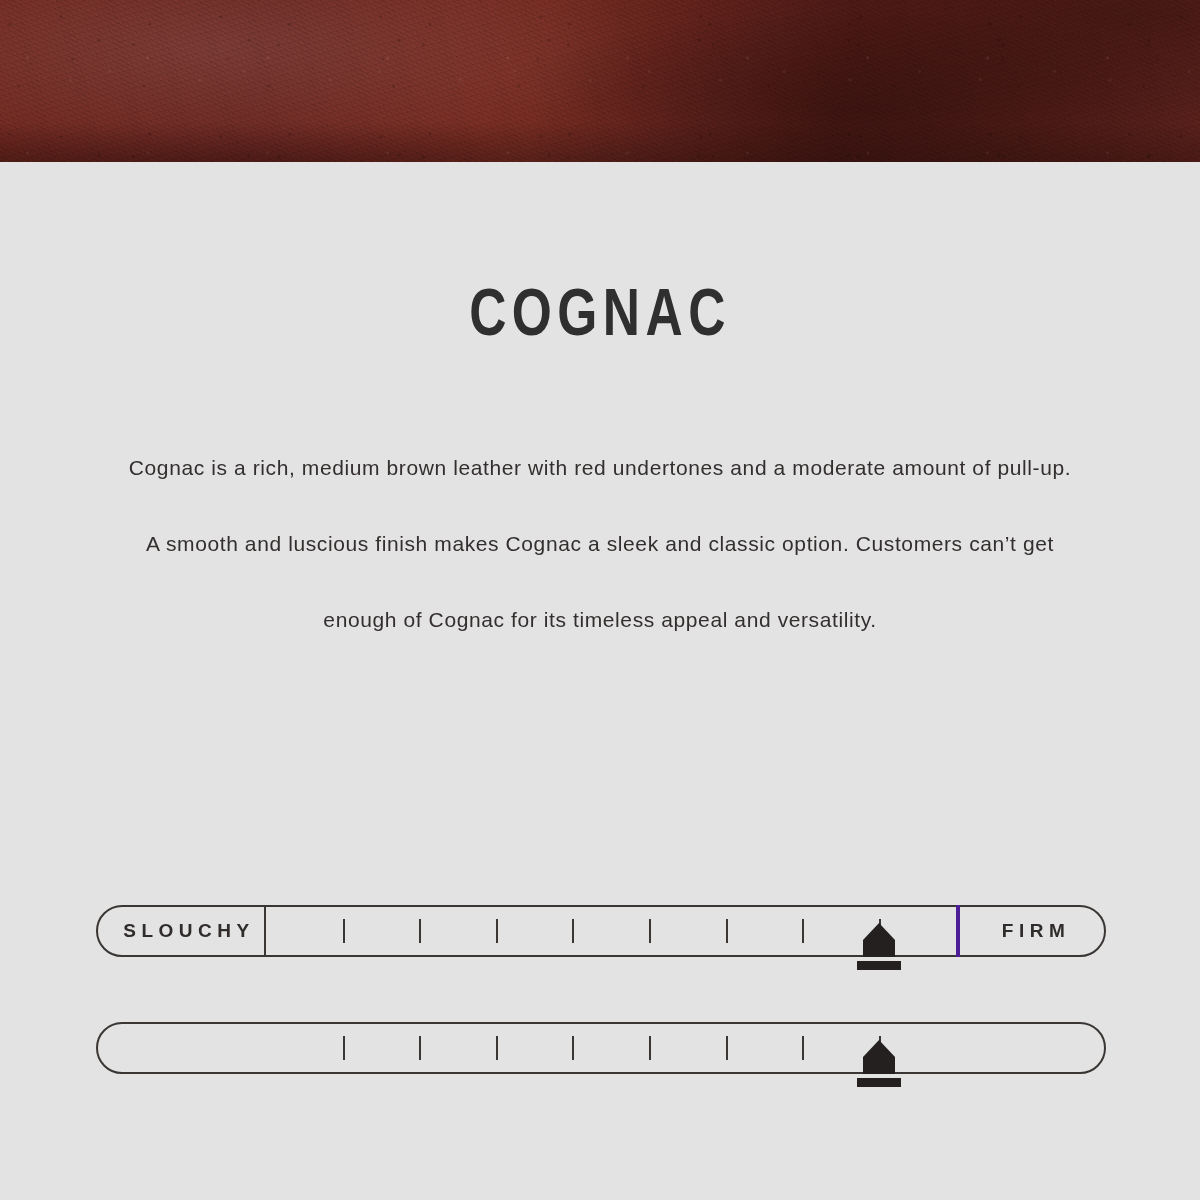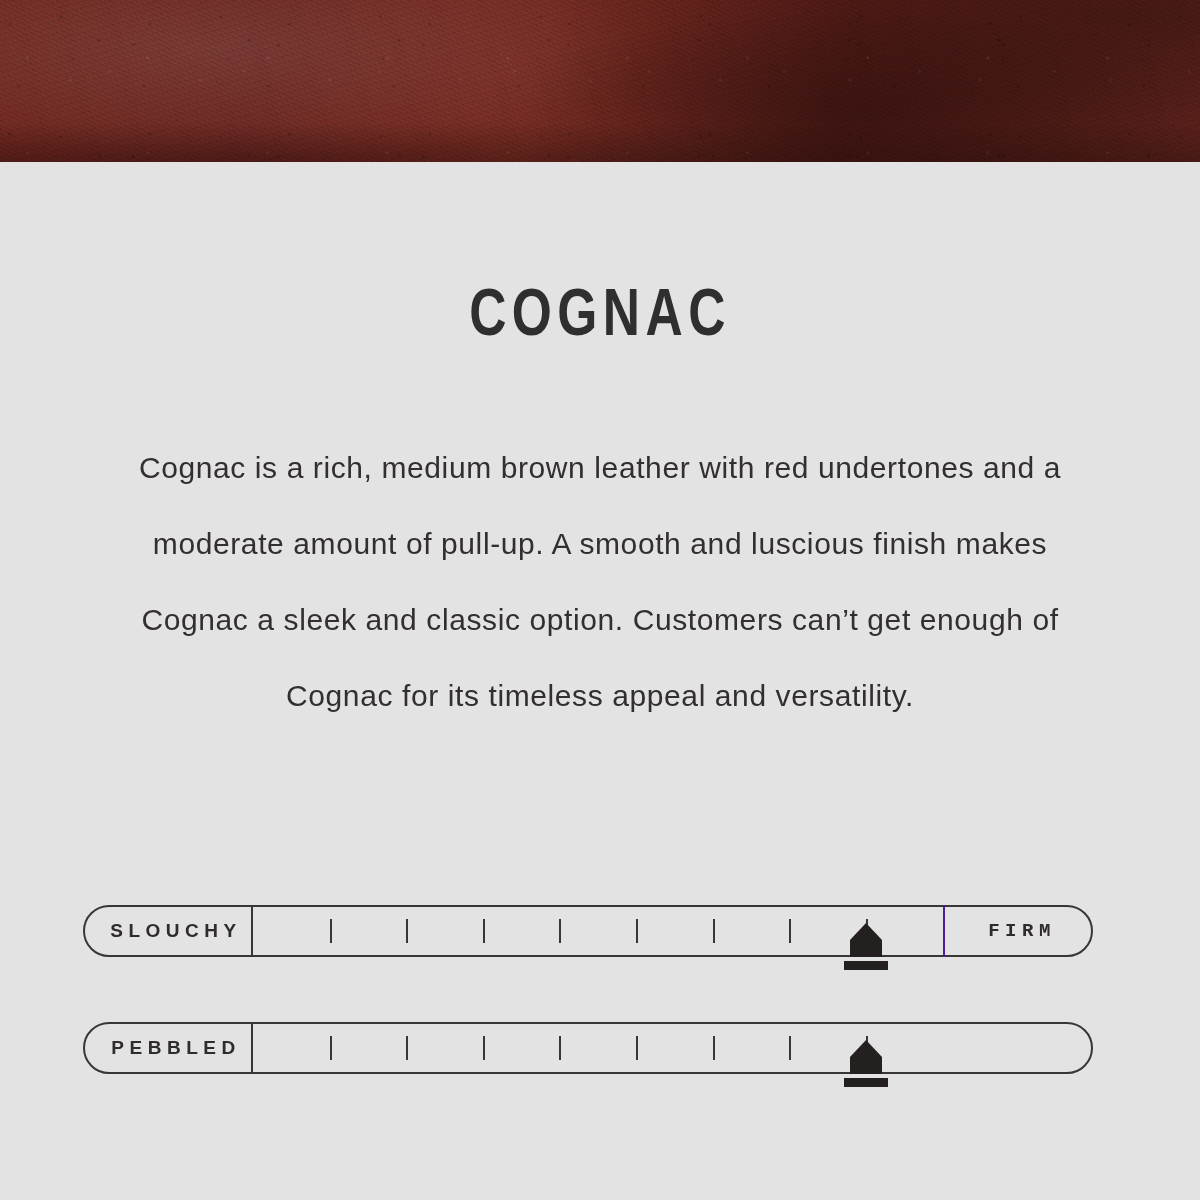--- a/index.html
+++ b/index.html
@@ -87,30 +87,30 @@
   }
 
   
   .description {
     position: absolute;
     top: 430px;
     left: 128px;
     width: 944px;
     text-align: center;
     font-family: "Liberation Sans", sans-serif;
-    font-size: 30px;
+    font-size: 21px;
     line-height: 76px;
     letter-spacing: 0.6px;
     color: #332f2e;
   }
 
   
   .scales {
     position: absolute;
-    left: 83px;
+    left: 96px;
     top: 905px;
     width: 1010px;
   }
   .scale-row {
     position: relative;
     height: 55px;
     margin-bottom: 62px;
   }
   .scale-track {
     position: absolute;
@@ -138,23 +138,22 @@
   }
   .scale-label.left {
     left: 0;
     width: 170px;
     border-right: 2px solid #3a3634;
     padding-left: 18px;
   }
   .scale-label.right {
     right: 0;
     width: 150px;
-    border-left: 2px solid #4c1d95;
+    border-left: 4px solid #4c1d95;
     padding-left: 6px;
-    font-family: Liberation Mono, monospace;
   }
   .ticks {
     position: absolute;
     left: 170px;
     right: 150px;
     top: 0;
     height: 52px;
   }
   .tick {
     position: absolute;
@@ -229,21 +228,20 @@
           <div class="marker-body"></div>
           <div class="marker-gap"></div>
           <div class="marker-base"></div>
         </div>
       </div>
       <div class="scale-label right">FIRM</div>
     </div>
 
     <div class="scale-row">
       <div class="scale-track"></div>
-      <div class="scale-label left">PEBBLED</div>
       <div class="ticks">
         <div class="tick" style="left:11.1%"></div>
         <div class="tick" style="left:22.2%"></div>
         <div class="tick" style="left:33.3%"></div>
         <div class="tick" style="left:44.4%"></div>
         <div class="tick" style="left:55.5%"></div>
         <div class="tick" style="left:66.6%"></div>
         <div class="tick" style="left:77.7%"></div>
         <div class="tick" style="left:88.8%"></div>
         <div class="marker" style="left:88.9%">

